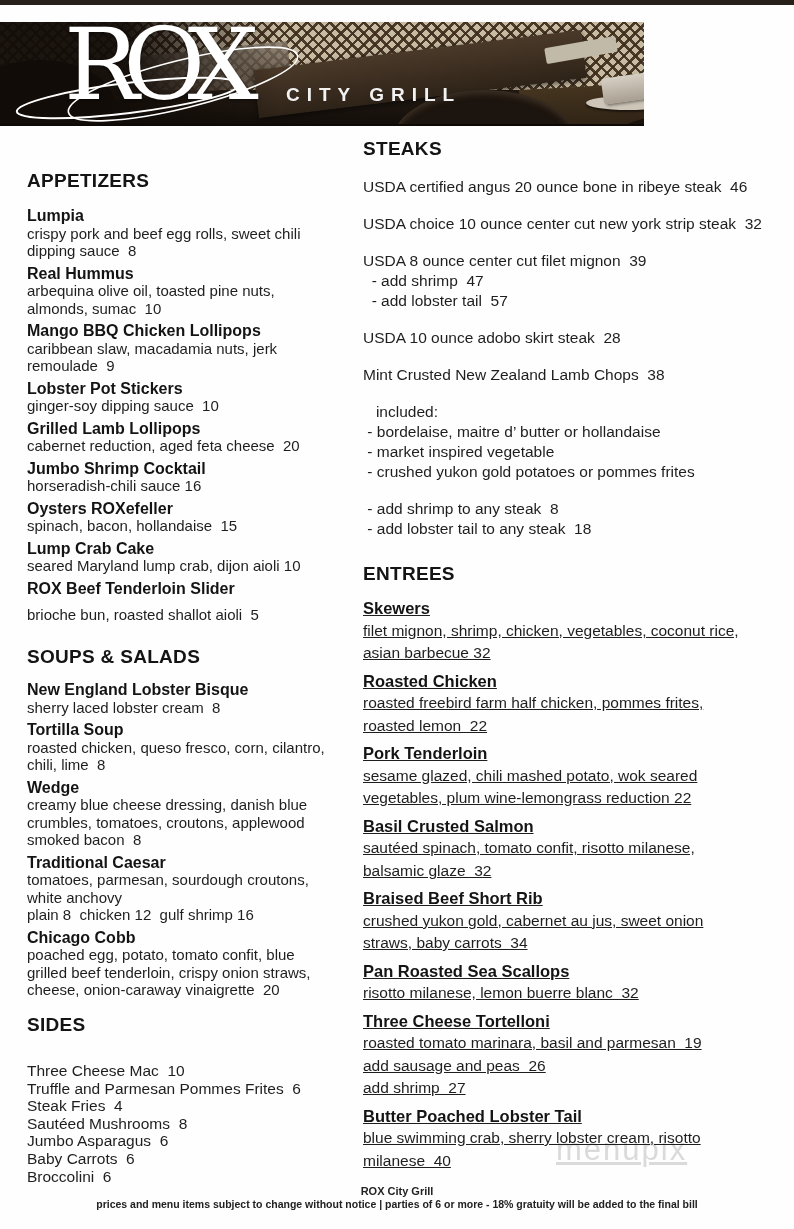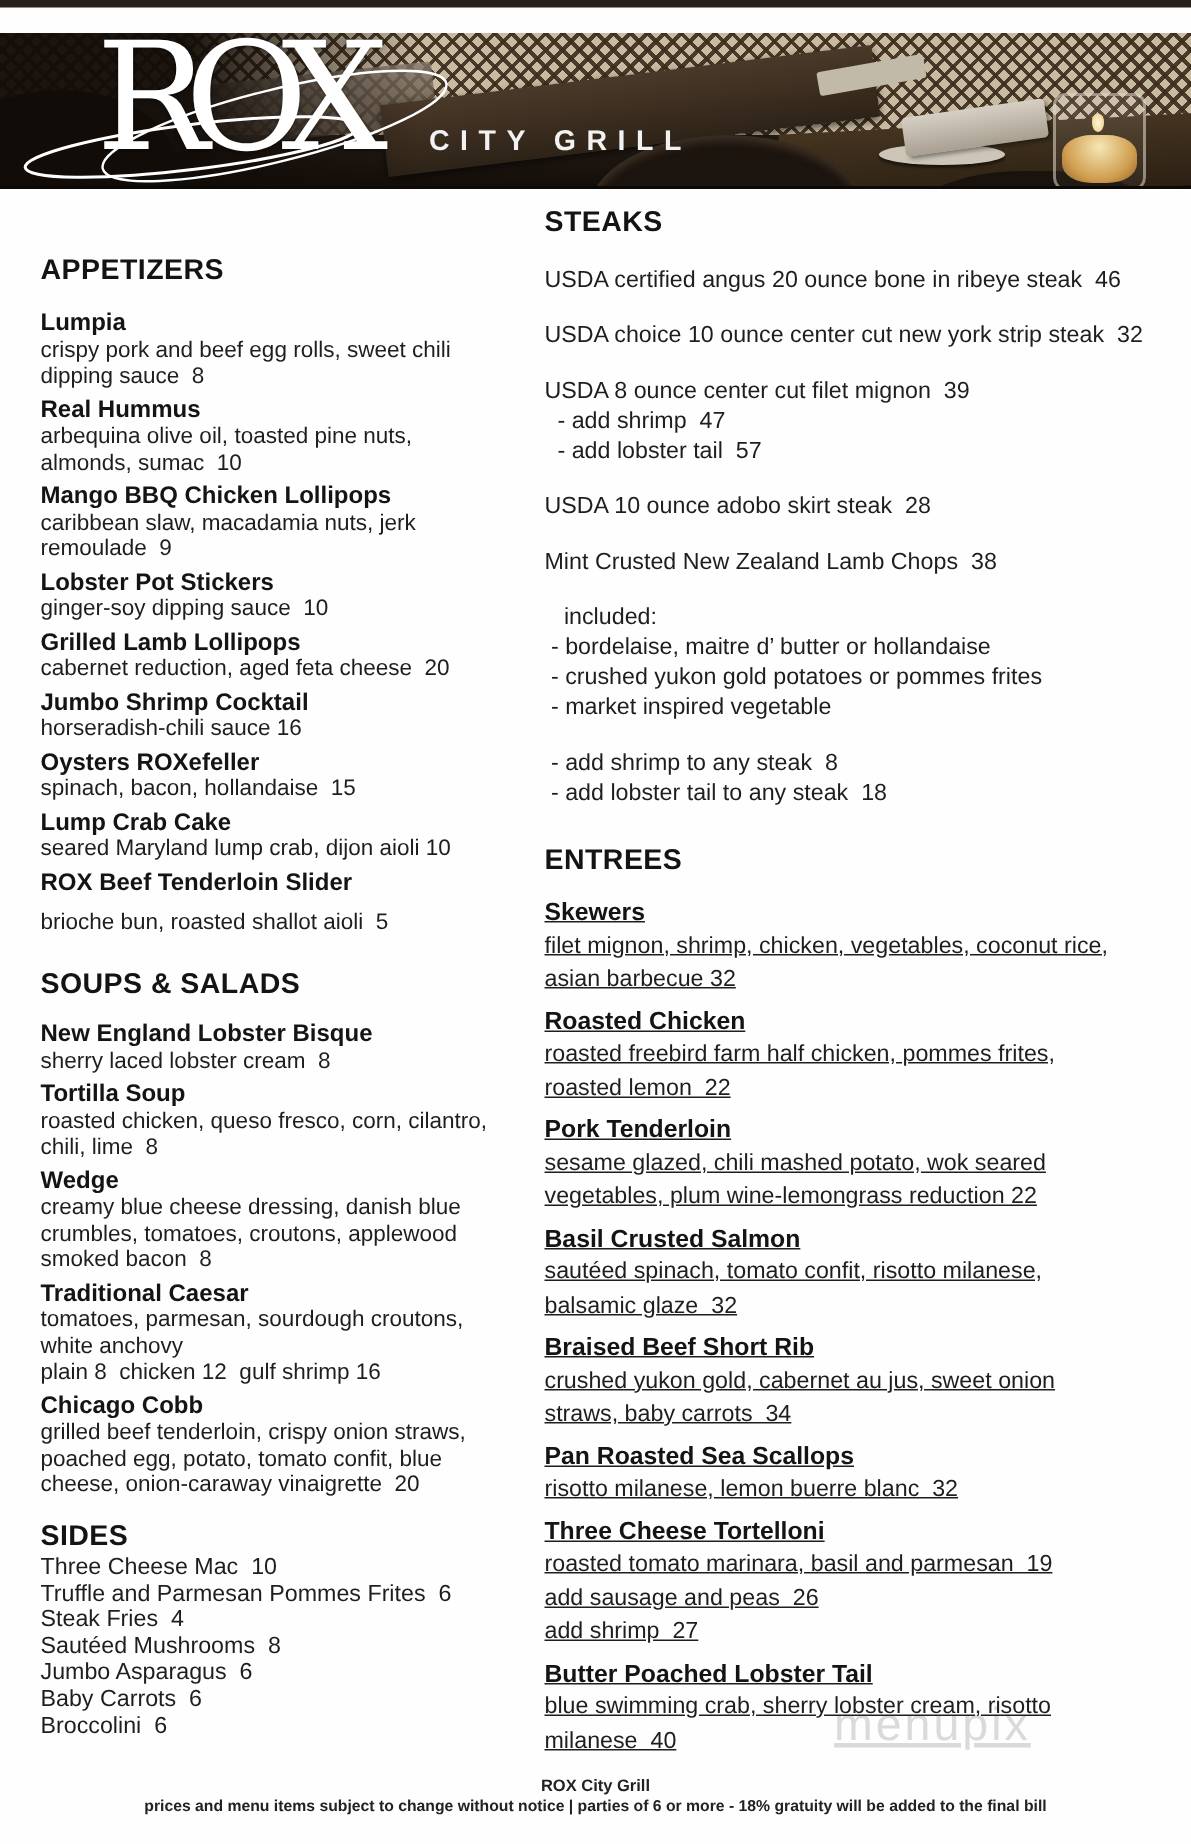--- a/index.html
+++ b/index.html
@@ -1,21 +1,21 @@
 <!DOCTYPE html>
 <html><head>
 <meta charset="utf-8">
 <style>
   html,body{margin:0;padding:0;background:#ffffff;}
   .page{position:relative;width:794px;height:1229px;background:#fefefe;
         font-family:"Liberation Sans",sans-serif;color:#1e1e1e;overflow:hidden;}
 
   
   .top-strip{position:absolute;top:0;left:0;width:794px;height:5px;background:#27201a;}
-  .header{position:absolute;top:22px;left:0;width:794px;height:102px;
+  .header{position:absolute;top:22px;left:0;width:644px;height:102px;
           background:linear-gradient(180deg,#3b2f25,#241b14 70%,#130e0a);
           overflow:hidden;border-bottom:2px solid #0c0907;}
   .wallpaper{position:absolute;top:0;left:0;width:794px;height:68px;
           background-color:#c7bba2;
           background-image:
             repeating-linear-gradient(45deg, rgba(62,44,28,.9) 0 2.5px, rgba(62,44,28,0) 2.5px 8px),
             repeating-linear-gradient(135deg, rgba(62,44,28,.9) 0 2.5px, rgba(62,44,28,0) 2.5px 8px);}
   .shade-left{position:absolute;top:0;left:0;width:280px;height:102px;
           background:linear-gradient(90deg, rgba(18,12,8,.95) 45%, rgba(18,12,8,0) 100%);}
   .table-left{position:absolute;left:75px;top:30px;width:215px;height:42px;
@@ -58,21 +58,21 @@
   .item-line{font-size:15px;line-height:17.5px;white-space:pre-wrap;}
 
   #sec-appetizers{left:27px;top:138px;margin-top:32px;}
   #sec-soups-salads{left:27px;top:646px;}
   #sec-sides{left:27px;top:1014px;}
   #sec-steaks{left:363px;top:138px;}
   #sec-entrees{left:363px;top:563px;}
 
   #sec-appetizers .sec-heading{margin-bottom:15px;}
   #sec-soups-salads .sec-heading{margin-bottom:13px;}
-  #sec-sides .sec-heading{margin-bottom:0;}
+  #sec-sides .sec-heading{margin-bottom:26px;}
   #sec-steaks .sec-heading{margin-bottom:17px;}
   #sec-entrees .sec-heading{margin-bottom:12px;}
 
   .col-left .menu-item{margin-top:5px;}
   .col-left .sec-heading + .menu-item{margin-top:0;}
   #sec-sides .menu-item{margin-top:0;}
   #sec-sides .item-line{font-size:15.5px;line-height:17.6px;}
 
   #sec-steaks .menu-item{margin-bottom:17px;}
   #sec-steaks .item-line{font-size:15.5px;line-height:20px;}
@@ -187,22 +187,22 @@
         <div class="item-line">smoked bacon  8</div>
       </div>
       <div class="menu-item">
         <div class="item-name">Traditional Caesar</div>
         <div class="item-line">tomatoes, parmesan, sourdough croutons,</div>
         <div class="item-line">white anchovy</div>
         <div class="item-line">plain 8  chicken 12  gulf shrimp 16</div>
       </div>
       <div class="menu-item">
         <div class="item-name">Chicago Cobb</div>
+        <div class="item-line">poached egg, potato, tomato confit, blue</div>
         <div class="item-line">grilled beef tenderloin, crispy onion straws,</div>
-        <div class="item-line">poached egg, potato, tomato confit, blue</div>
         <div class="item-line">cheese, onion-caraway vinaigrette  20</div>
       </div>
     </section>
     <section id="sec-sides" class="menu-section col-left">
       <div class="sec-heading">SIDES</div>
       <div class="menu-item">
         <div class="item-line">Three Cheese Mac  10</div>
       </div>
       <div class="menu-item">
         <div class="item-line">Truffle and Parmesan Pommes Frites  6</div>
@@ -238,22 +238,22 @@
       </div>
       <div class="menu-item">
         <div class="item-line">USDA 10 ounce adobo skirt steak  28</div>
       </div>
       <div class="menu-item">
         <div class="item-line">Mint Crusted New Zealand Lamb Chops  38</div>
       </div>
       <div class="menu-item">
         <div class="item-line">   included:</div>
         <div class="item-line"> - bordelaise, maitre d’ butter or hollandaise</div>
+        <div class="item-line"> - market inspired vegetable</div>
         <div class="item-line"> - crushed yukon gold potatoes or pommes frites</div>
-        <div class="item-line"> - market inspired vegetable</div>
       </div>
       <div class="menu-item">
         <div class="item-line"> - add shrimp to any steak  8</div>
         <div class="item-line"> - add lobster tail to any steak  18</div>
       </div>
     </section>
     <section id="sec-entrees" class="menu-section col-right">
       <div class="sec-heading">ENTREES</div>
       <div class="menu-item">
         <div class="item-name">Skewers</div>

